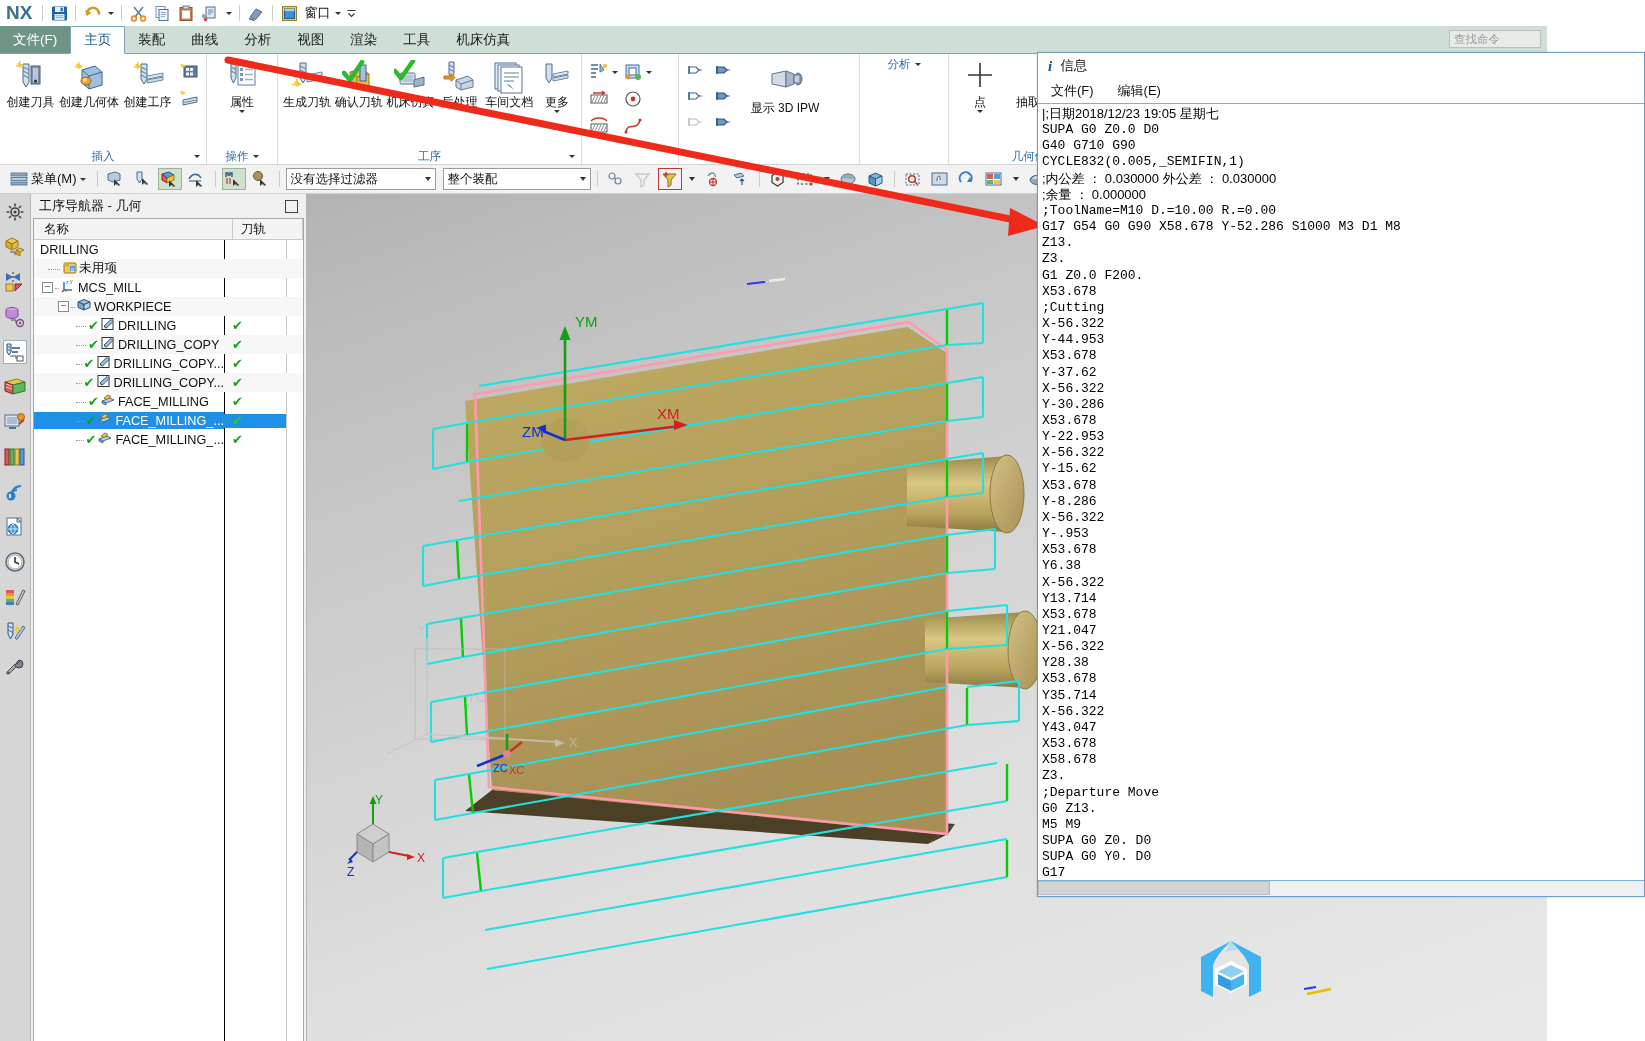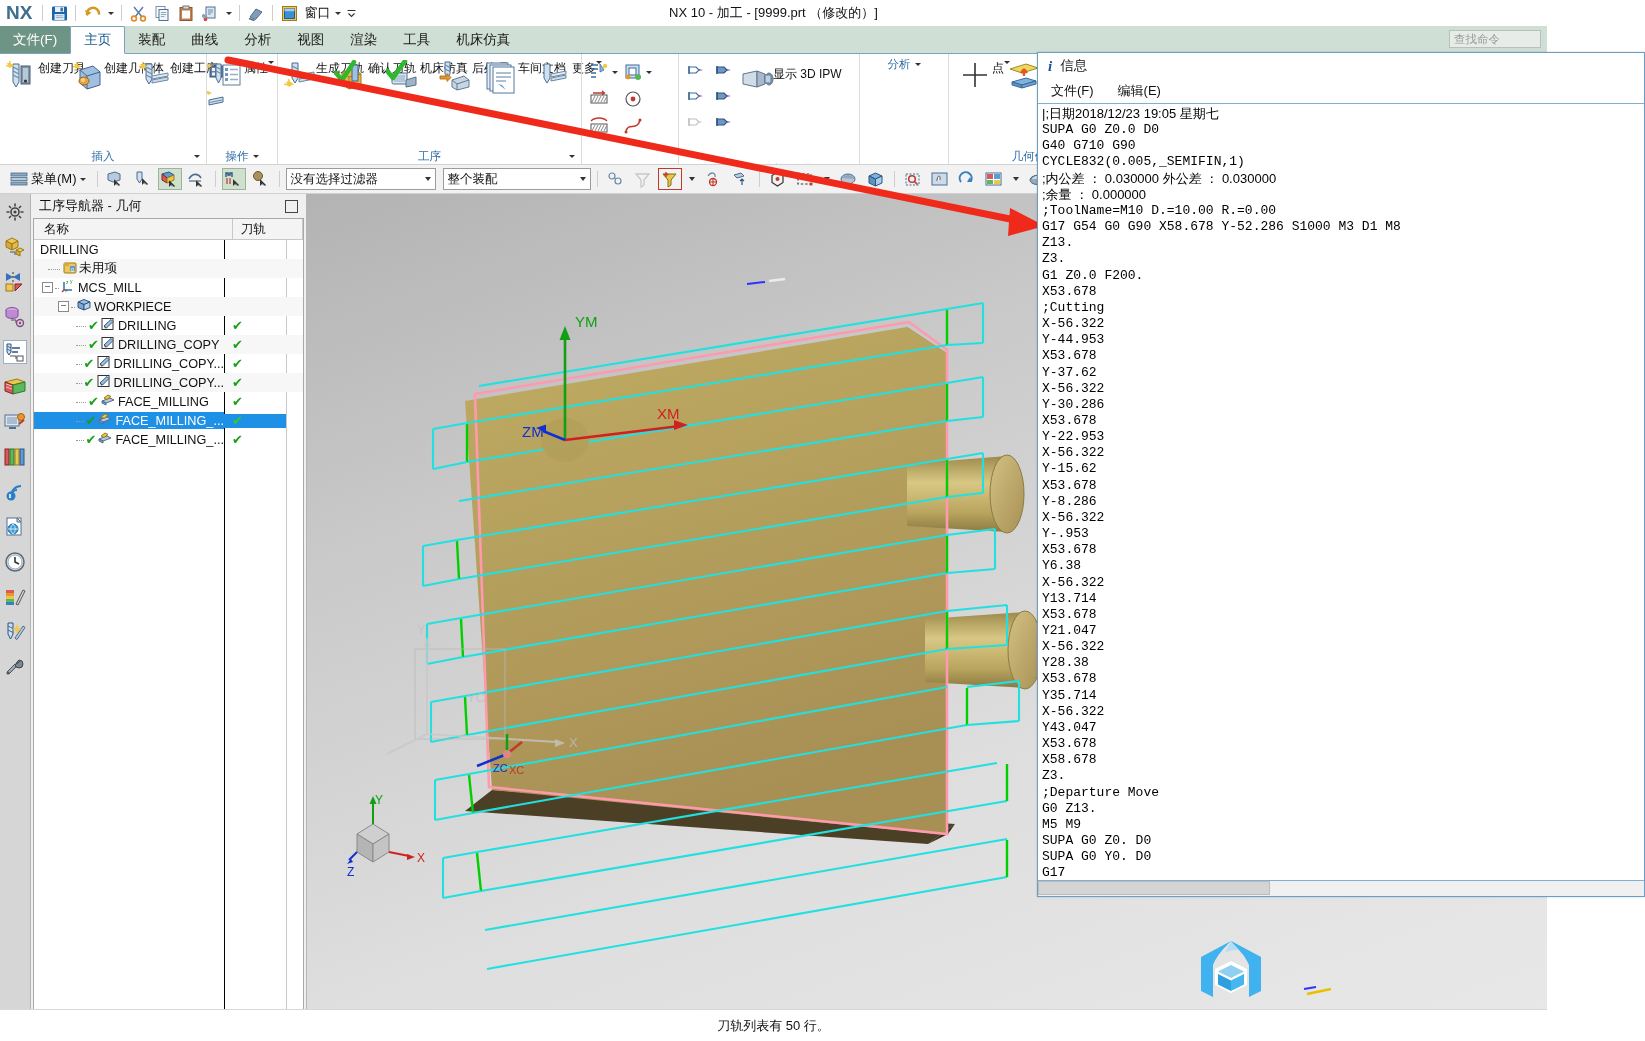--- a/index.html
+++ b/index.html
@@ -28,21 +28,21 @@
   .tab.file{background:#6e9486;color:#fff;height:27px;box-sizing:border-box;padding-top:5px;}
   .tab.active{background:#fff;color:#1a5c8f;border:1px solid #7aa4bd;border-bottom:1px solid #fff;margin-bottom:-1px;border-radius:2px 2px 0 0;}
   .findbox{position:absolute;right:6px;top:4px;width:92px;height:18px;background:#e8ece8;border:1px solid #b9bfb9;font-size:11.5px;color:#9a9a9a;padding:1px 4px;box-sizing:border-box;}
 
   
   .ribbon{height:110px;background:#fff;border-bottom:1px solid #d2d2d2;display:flex;align-items:stretch;position:relative;overflow:hidden;}
   .rgroup{display:flex;flex-direction:column;justify-content:space-between;padding:3px 4px 0 4px;position:relative;}
   .rgroup + .rgroup{border-left:1px solid #dcdcdc;gap:24px;}
   .ritems{display:flex;align-items:flex-start;gap:2px;flex:1;}
   .rlabel{font-size:11.5px;color:#2d6ca6;text-align:center;height:15px;line-height:15px;display:flex;align-items:center;justify-content:center;gap:4px;}
-  .bigbtn{width:64px;display:flex;flex-direction:row;align-items:flex-start;padding-top:3px;cursor:default;}
+  .bigbtn{width:64px;display:flex;flex-direction:column;align-items:center;padding-top:3px;cursor:default;}
   .bigbtn .lbl{font-size:12px;color:#111;margin-top:2px;text-align:center;line-height:13px;white-space:nowrap;}
   .bigbtn .dd{margin-top:1px;}
   .smbtn{width:26px;height:26px;display:flex;align-items:center;justify-content:center;cursor:default;}
   .iconbox{width:34px;height:34px;position:relative;}
   .i20{width:20px;height:20px;position:relative;}
   .col2{display:flex;flex-direction:column;gap:1px;}
   .col3{display:flex;flex-direction:column;gap:0px;}
   .rowlist{display:flex;flex-direction:column;gap:1px;padding-top:2px;}
   .rowitem{display:flex;align-items:center;gap:4px;font-size:12px;padding:1px 3px;cursor:default;white-space:nowrap;}
 
@@ -183,21 +183,20 @@
       <span class="win-label">窗口</span>
       <div class="qbtn" style="width:11px">
           <span class="caret-sm"></span>
         </div>
       <div class="qbtn" style="width:12px">
         <svg width="9" height="9" viewBox="0 0 9 9">
             <path d="M0.5 1.5h8M1.5 4.5l3 3 3-3" stroke="#333" stroke-width="1.1" fill="none"></path>
           </svg>
       </div>
     </div>
-    <div class="title-text">NX 10 - 加工 - [9999.prt （修改的）]</div>
   </div>
 
   <div class="tabbar">
     <div class="tab file">文件(F)</div>
     <div class="tab active">主页</div>
     <div class="tab">装配</div>
     <div class="tab">曲线</div>
     <div class="tab">分析</div>
     <div class="tab">视图</div>
     <div class="tab">渲染</div>
@@ -1266,16 +1265,13 @@
   <svg class="corner-logo" viewBox="0 0 72 72">
     <path d="M36 6 L66 22 L66 26 C54 14 40 12 30 18 Z" fill="#b3ddf5"></path>
     <path d="M36 6 L6 22 L6 56 L18 62 L18 30 C22 20 30 12 36 6 Z" fill="#3fb2ef"></path>
     <path d="M66 22 L66 56 L54 62 L54 30 C50 20 42 13 36 6 Z" fill="#3fb2ef"></path>
     <path d="M36 26 L52 34 L52 50 L36 58 L20 50 L20 34 Z" fill="#ffffff"></path>
     <path d="M36 30 L49 36.5 L36 43 L23 36.5 Z" fill="#8fd0f2"></path>
     <path d="M23 39 L36 45.5 L36 56 L23 49.5 Z" fill="#2f9fe0"></path>
     <path d="M36 45.5 L49 39 L49 49.5 L36 56 Z" fill="#45b6f0"></path>
   </svg>
 
-  <div class="statusbar">
-    <span>刀轨列表有 50 行。</span>
-  </div>
 </div>
 
 </body></html>

